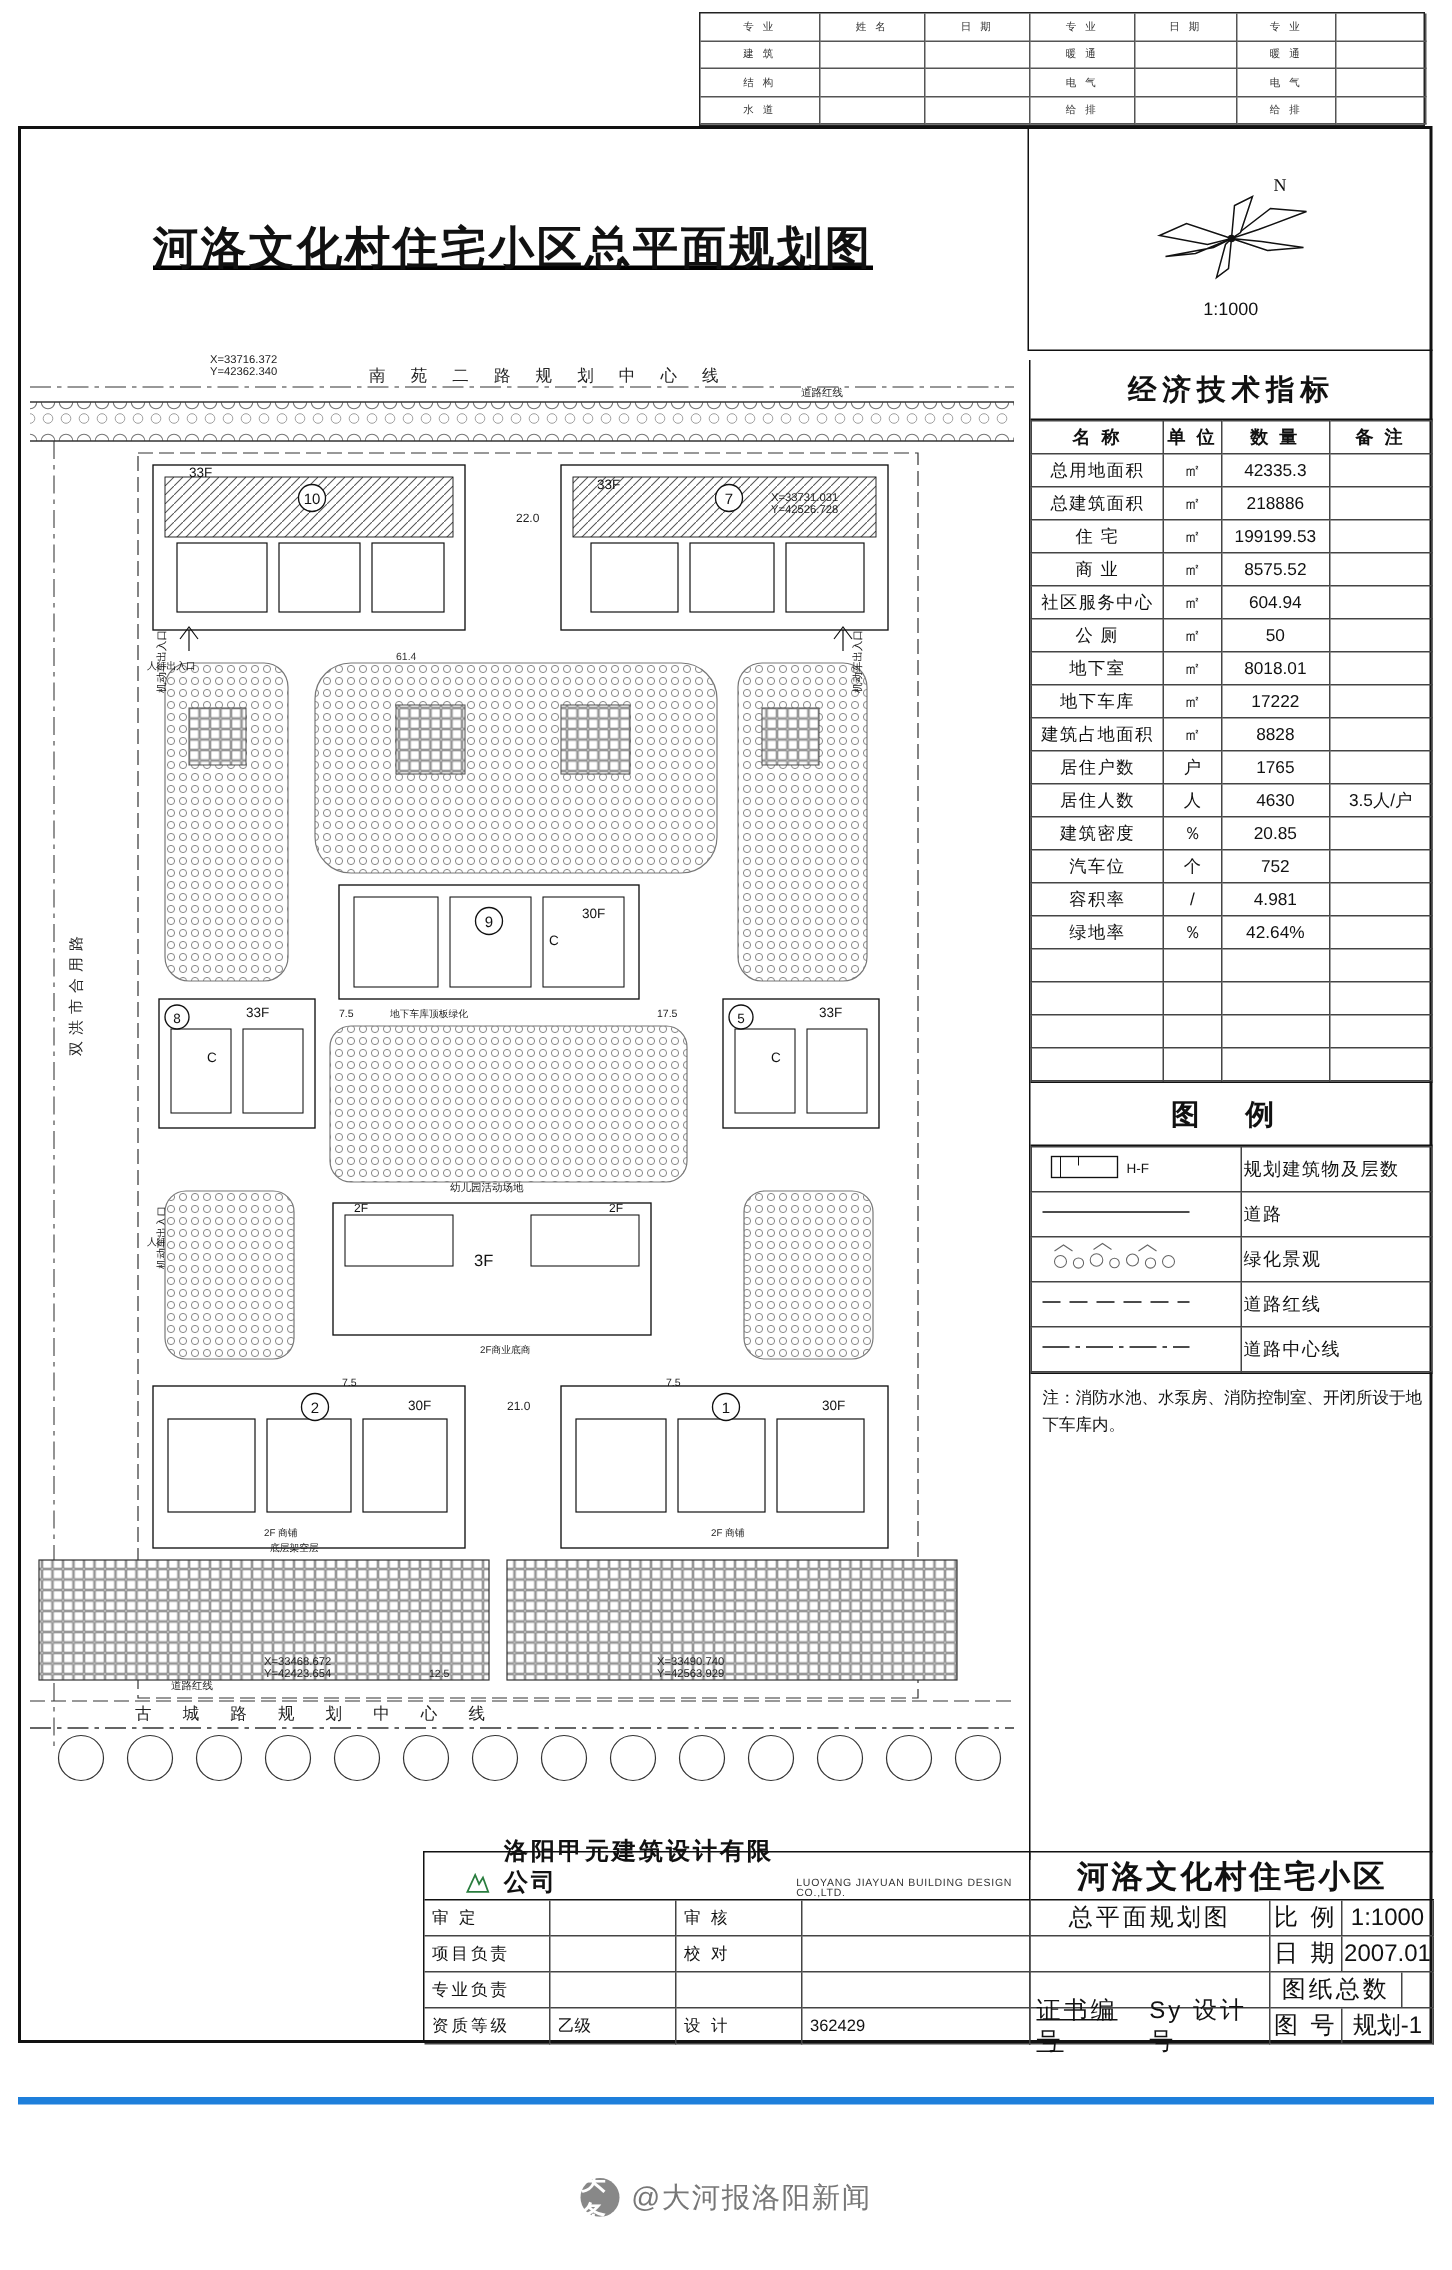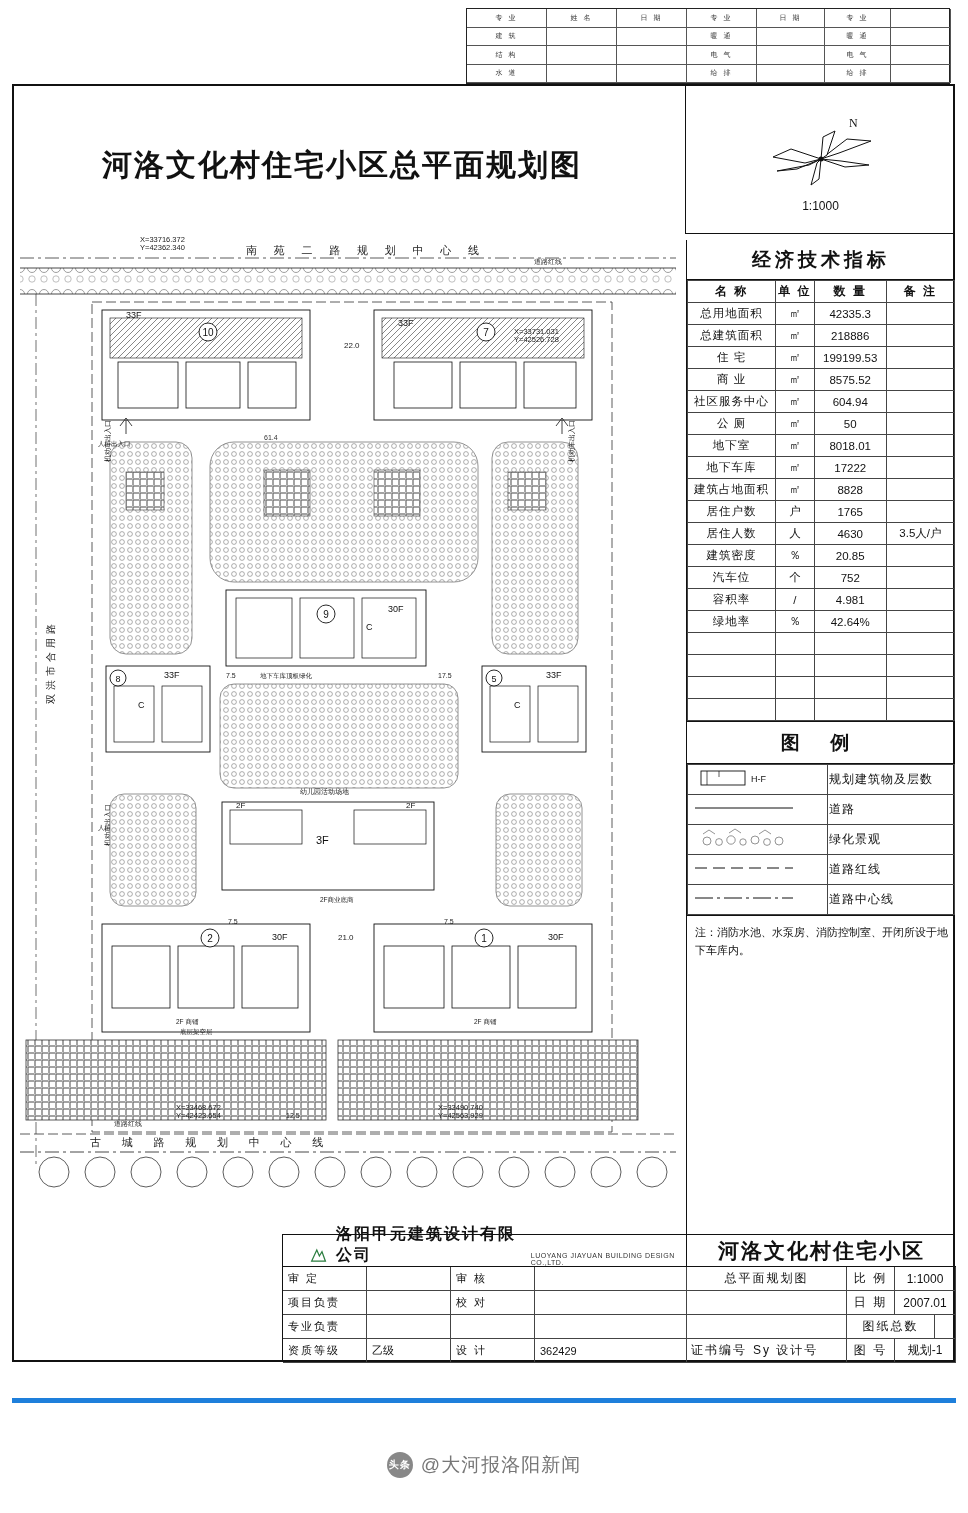--- a/index.html
+++ b/index.html
@@ -44,21 +44,21 @@
     background: #fff;
   }
 
   
   .title-band {
     position: absolute;
     left: 0; top: 0;
     width: 672px; height: 160px;
     border-bottom: 1.5px solid #111;
     border-right: 1.5px solid #111;
-    display: flex; align-items: center;
+    display: flex; align-items: center; text-decoration: underline;
   }
   .main-title {
     font-family: "DejaVu Serif", serif;
     font-weight: bold;
     font-size: 30px;
     letter-spacing: 2px;
     color: #111;
     margin-left: 88px;
   }
 
@@ -197,21 +197,21 @@
   .tb-proj {
     height: 32px; border-bottom: 1px solid #111;
     display: flex; align-items: center; justify-content: center;
     font-family: "DejaVu Serif", serif; font-weight: bold;
     font-size: 21px; letter-spacing: 2px; color: #111;
   }
   .tb-sub {
     display: grid;
     grid-template-columns: 160px 109px;
     grid-template-rows: 24px 24px 24px 24px;
-    font-size: 12px; color: #111;
+    font-size: 16px; color: #111;
   }
   .tb-sub > div {
     border-right: 1px solid #444;
     border-bottom: 1px solid #444;
     display: flex; align-items: center;
   }
   .tb-sub .c-left { justify-content: center; letter-spacing: 2px; }
   .tb-sub .pair { padding: 0; }
   .pair-in { display: flex; width: 100%; height: 100%; }
   .pair-in span:first-child {
@@ -249,21 +249,21 @@
     font-size: 44px;
     letter-spacing: 4px;
     color: #111;
   }
   .watermark {
     display: flex; align-items: center; gap: 8px;
     color: #777; font-size: 19px; letter-spacing: 1px;
   }
   .wm-logo {
     width: 26px; height: 26px; border-radius: 50%;
-    background: #888; color: #fff; font-size: 10px;
+    background: #888; color: #fff; font-size: 17px;
     display: flex; align-items: center; justify-content: center;
     font-weight: bold;
   }
 </style>
 </head>
 <body>
 
 <div id="page">
 
   <div class="top-strip">
@@ -769,21 +769,21 @@
 
           <div class="c-left"></div>
           <div class="pair">
             <div class="pair-in">
               <span style="width:88px;">图纸总数</span>
               <span></span>
             </div>
           </div>
 
           <div class="c-left" style="justify-content:flex-start;">
-            <span style="padding-left:4px;">证书编号</span>
+            <span style="padding-left:4px;text-decoration:underline;">证书编号</span>
             <span style="padding-left:6px;">Sy 设计号</span>
           </div>
           <div class="pair">
             <div class="pair-in">
               <span>图 号</span>
               <span>规划-1</span>
             </div>
           </div>
         </div>
       </div>

